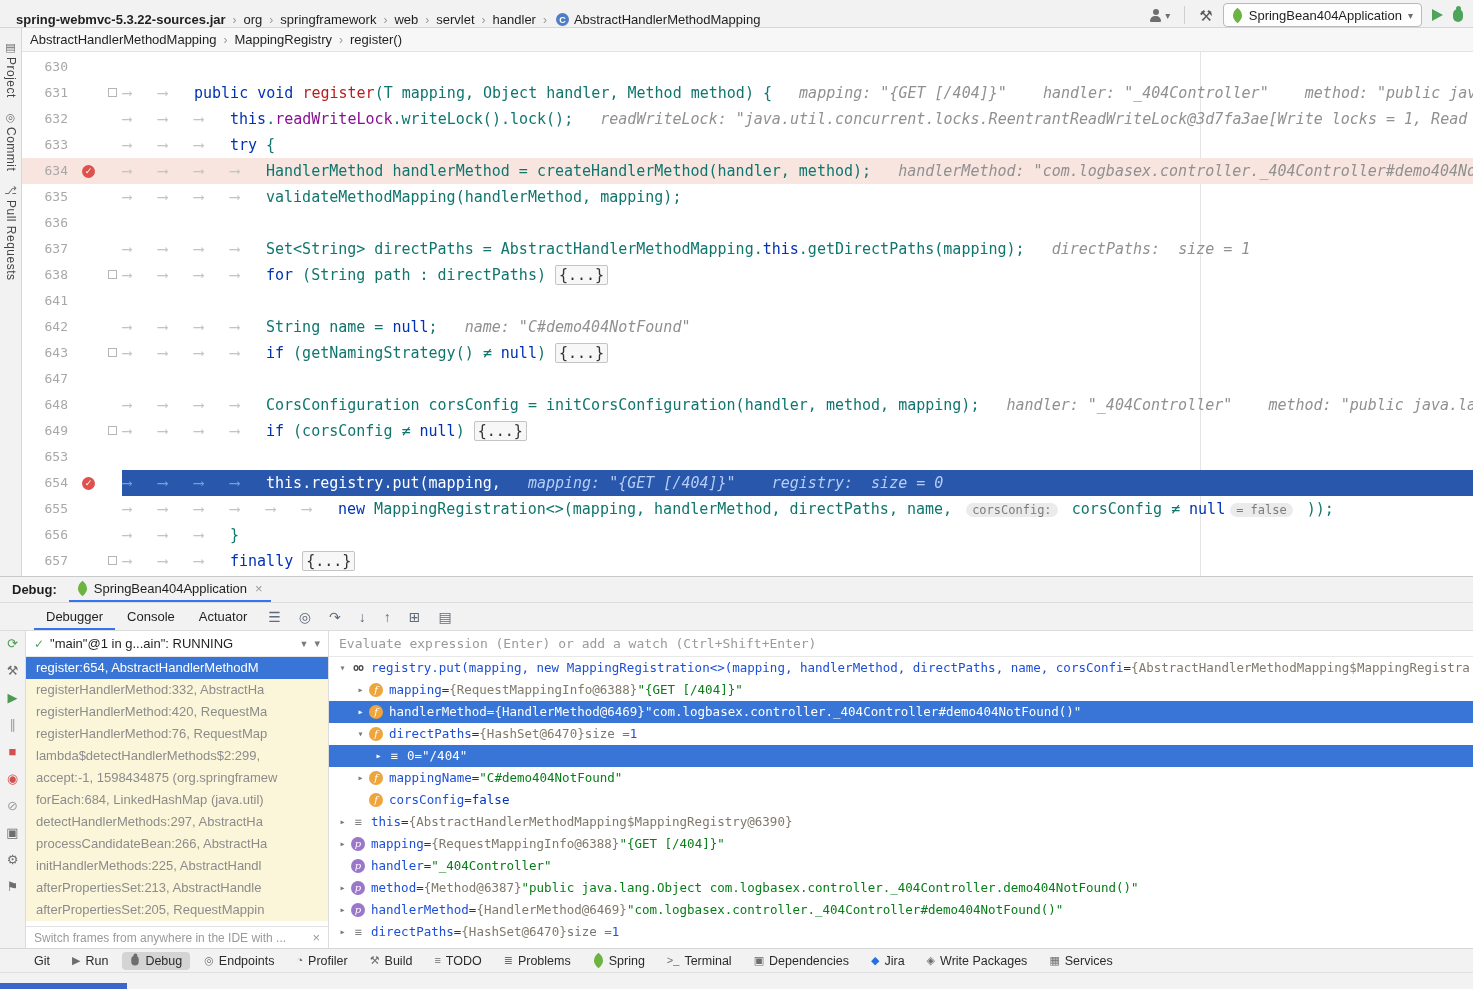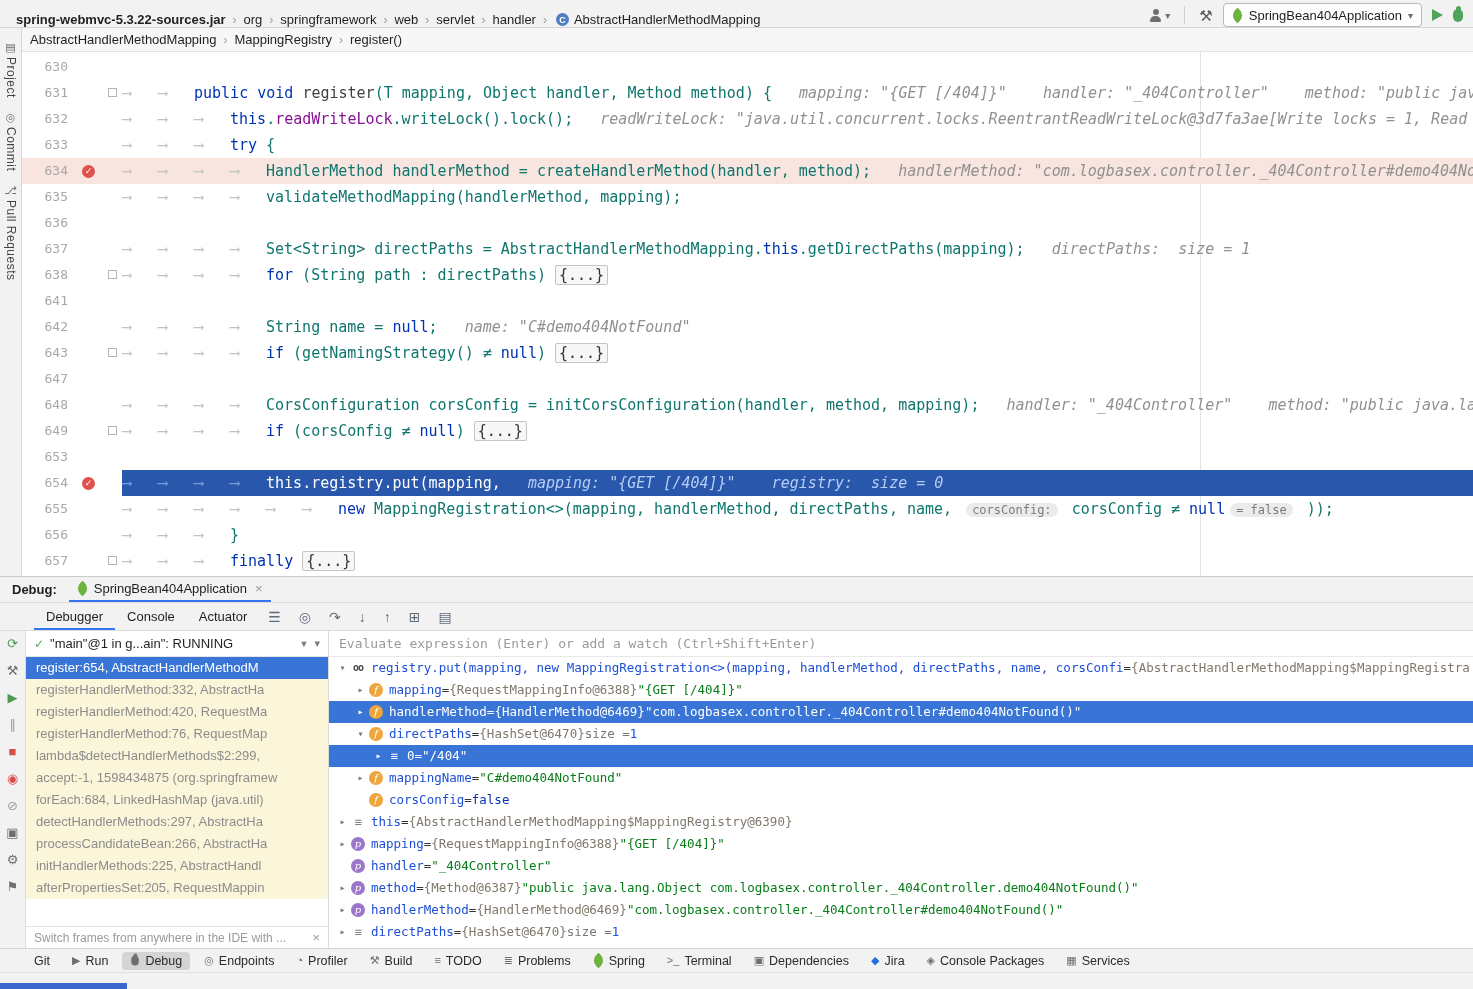--- a/index.html
+++ b/index.html
@@ -54,21 +54,21 @@
   .gut{width:100px;flex:none;position:relative;}
   .lnum{position:absolute;left:4px;width:42px;text-align:right;color:#a8a8a8;font-size:13px;}
   .bpdot{position:absolute;left:60px;top:7px;width:13px;height:13px;border-radius:50%;background:#e0514c;color:#fff;
     font-size:9px;line-height:13px;text-align:center;font-family:"DejaVu Sans",sans-serif;}
   .foldbox{position:absolute;left:86px;top:8px;width:9px;height:9px;border:1px solid #b5b5b5;background:#fff;box-sizing:border-box;}
   .codetext{flex:1;overflow:hidden;}
   .tab{display:inline-block;width:36px;color:#c3c3c3;}
   .sg-k{color:#0033b3;}
   .sg-p{color:#0f766e;}
   .sg-f{color:#871094;}
-  .sg-d{color:#404040;}
+  .sg-d{color:#b91c1c;}
   .sg-h{color:#909090;font-style:italic;}
   .sg-x{border:1px solid #c4c4c4;background:#f7f7f7;border-radius:2px;padding:0 3px;color:#333;}
   .sg-c,.sg-c2{background:#ebebeb;color:#7c7c7c;border-radius:8px;padding:0 6px;font-size:12px;margin:16px 5px;}
   .hl-bp{background:#f8e5e0;}
   .hl-exec .codetext{background:#2857ab;}
   .hl-exec .codetext span{color:#ffffff;}
   .hl-exec .codetext .sg-h{color:#b6cdf7;}
   .hl-exec .codetext .tab{color:#7b9ce0;}
 
   
@@ -286,20 +286,21 @@
             <div class="frame sel">register:654, AbstractHandlerMethodM</div>
             <div class="frame lib">registerHandlerMethod:332, AbstractHa</div>
             <div class="frame lib">registerHandlerMethod:420, RequestMa</div>
             <div class="frame lib">registerHandlerMethod:76, RequestMap</div>
             <div class="frame lib">lambda$detectHandlerMethods$2:299,</div>
             <div class="frame lib">accept:-1, 1598434875 (org.springframew</div>
             <div class="frame lib">forEach:684, LinkedHashMap (java.util)</div>
             <div class="frame lib">detectHandlerMethods:297, AbstractHa</div>
             <div class="frame lib">processCandidateBean:266, AbstractHa</div>
             <div class="frame lib">initHandlerMethods:225, AbstractHandl</div>
+            <div class="frame lib">afterPropertiesSet:213, AbstractHandle</div>
             <div class="frame lib">afterPropertiesSet:205, RequestMappin</div>
           </div>
         <div id="frames-footer">
           <span>Switch frames from anywhere in the IDE with ...</span>
           <span class="close-x">×</span>
         </div>
       </div>
       <div id="variables-panel">
         <div id="evaluate-row">
           <span>Evaluate expression (Enter) or add a watch (Ctrl+Shift+Enter)</span>
@@ -479,21 +480,21 @@
       <span class="bs-item">
         <span class="bs-ic">▣</span>
         <span>Dependencies</span>
       </span>
       <span class="bs-item">
         <span class="bs-ic" style="color: rgb(36, 112, 224);">◆</span>
         <span>Jira</span>
       </span>
       <span class="bs-item">
         <span class="bs-ic">◈</span>
-        <span>Console Packages</span>
+        <span>Write Packages</span>
       </span>
       <span class="bs-item">
         <span class="bs-ic">▦</span>
         <span>Services</span>
       </span>
     </footer>
   <div id="status-bar">
     <div id="progress-strip"></div>
   </div>
 

